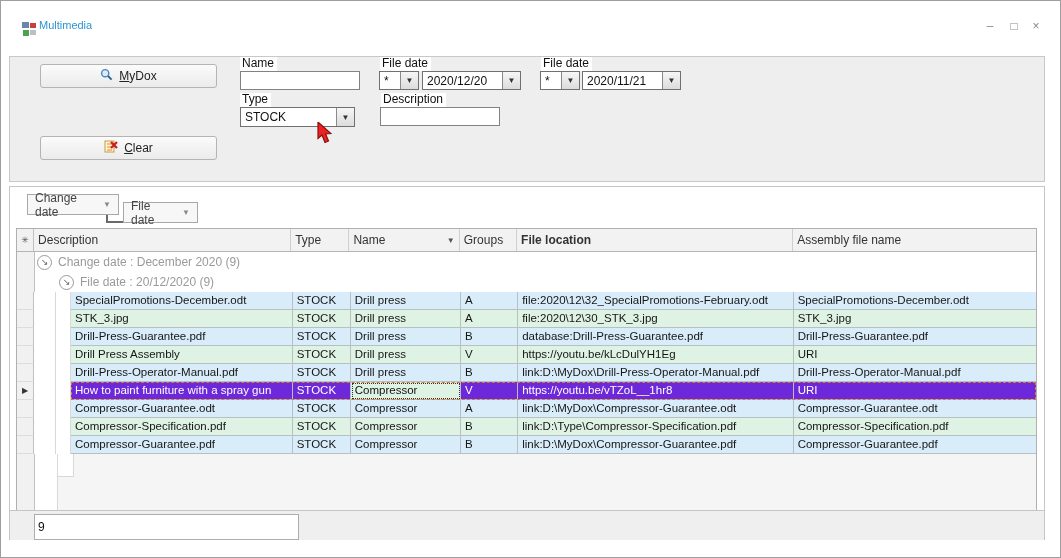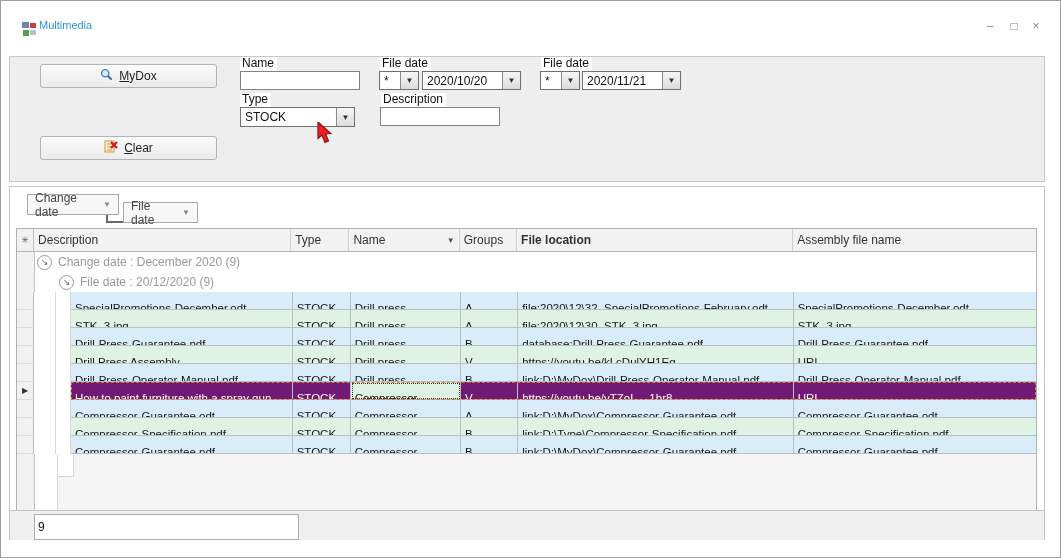--- a/index.html
+++ b/index.html
@@ -23,31 +23,31 @@
   .grp-btn{height:21px;background:#f7f7f7;border:1px solid #a8a8a8;font-size:12px;color:#444;display:flex;align-items:center;justify-content:space-between;padding:0 7px;cursor:default;}
   .grp-btn .tri{color:#8a8a8a;font-size:8px;margin-left:10px;}
   .conn{background:#6a6a6a;}
   
   .grid{left:6px;top:41px;width:1021px;height:283px;border:1px solid #b0b0b0;background:#ffffff;overflow:hidden;}
   .hrow{display:flex;height:22px;background:#f2f2f2;border-bottom:1px solid #b5b5b5;font-size:12px;color:#333;}
   .hcell{border-right:1px solid #cfcfcf;display:flex;align-items:center;padding:0 4px;overflow:hidden;white-space:nowrap;}
   .grow{display:flex;height:20px;background:#ffffff;font-size:12px;color:#9a9a9a;align-items:center;}
   .gicon{display:inline-block;width:13px;height:13px;border:1px solid #9a9a9a;border-radius:50%;font-size:9px;line-height:12px;text-align:center;color:#666;background:#fff;margin:0 6px 0 2px;}
   .row{display:flex;height:18px;font-size:11.5px;color:#161616;position:relative;}
-  .cell{border-right:1px solid #b9c0c3;border-bottom:1px solid #b9c0c3;padding:8px 4px;line-height:17px;overflow:hidden;white-space:nowrap;}
+  .cell{border-right:1px solid #b9c0c3;border-bottom:1px solid #b9c0c3;padding:0 4px;line-height:17px;overflow:hidden;white-space:nowrap;}
   .ind{width:17px;background:#f1f1f1;border-right:1px solid #c0c0c0;border-bottom:1px solid #dcdcdc;display:flex;align-items:center;justify-content:center;color:#333;font-size:8px;}
   .i1{width:22px;border-right:1px solid #d8d8d8;background:#fff;}
   .i2{width:15px;border-right:1px solid #d8d8d8;background:#fff;}
   .c-desc{width:225px;}.c-type{width:52px;}.c-name{width:107px;}.c-grp{width:51px;}.c-floc{width:282px;}.c-orig{width:248px;}
   .hd-desc{width:262px;}.hd-type{width:52px;}.hd-name{width:107px;justify-content:space-between;}.hd-grp{width:51px;}.hd-floc{width:282px;font-weight:bold;}.hd-orig{width:248px;}
   .alt-blue .cell{background:#d9ecf9;}
   .alt-green .cell{background:#dff3e4;}
   .row .row-arrow{visibility:hidden;}
   .row.selected .row-arrow{visibility:visible;}
-  .row.selected .cell{background:#701a75;color:#ffffff;}
+  .row.selected .cell{background:#6d28d9;color:#ffffff;}
   .row.selected .cell.c-name{background:#dff3e4;color:#111;outline:1px dotted #333;outline-offset:-2px;}
   .row.selected::after{content:'';position:absolute;left:54px;right:0;top:0;bottom:0;border:1px dashed #d4793a;pointer-events:none;}
   .empty-area{display:flex;background:#f5f5f5;}
   .empty-ind{width:17px;background:#f1f1f1;border-right:1px solid #c0c0c0;}
   .empty-i1{width:22px;background:#fff;border-right:1px solid #d8d8d8;}
   .empty-i2{width:15px;background:#fff;border-right:1px solid #d8d8d8;border-bottom:1px solid #d8d8d8;height:22px;}
   
   .footer{left:0;top:323px;width:1034px;height:30px;background:#efefef;border-top:1px solid #c5c5c5;}
   .footer .tbox{position:absolute;left:24px;top:3px;width:257px;height:24px;border:1px solid #adadad;line-height:22px;}
   .sort-tri{color:#555;font-size:8px;}
@@ -102,21 +102,21 @@
       <span class="val">STOCK</span>
       <span class="dbtn">▼</span>
     </div>
 
     <span class="abs field-label" style="left:370px;top:0px">File date</span>
     <div class="abs combo" style="left:369px;top:14px;width:40px;height:19px">
       <span class="val">*</span>
       <span class="dbtn">▼</span>
     </div>
     <div class="abs combo" style="left:412px;top:14px;width:99px;height:19px">
-      <span class="val">2020/10/20</span>
+      <span class="val">2020/12/20</span>
       <span class="dbtn">▼</span>
     </div>
 
     <span class="abs field-label" style="left:531px;top:0px">File date</span>
     <div class="abs combo" style="left:530px;top:14px;width:40px;height:19px">
       <span class="val">*</span>
       <span class="dbtn">▼</span>
     </div>
     <div class="abs combo" style="left:572px;top:14px;width:99px;height:19px">
       <span class="val">2020/11/21</span>

